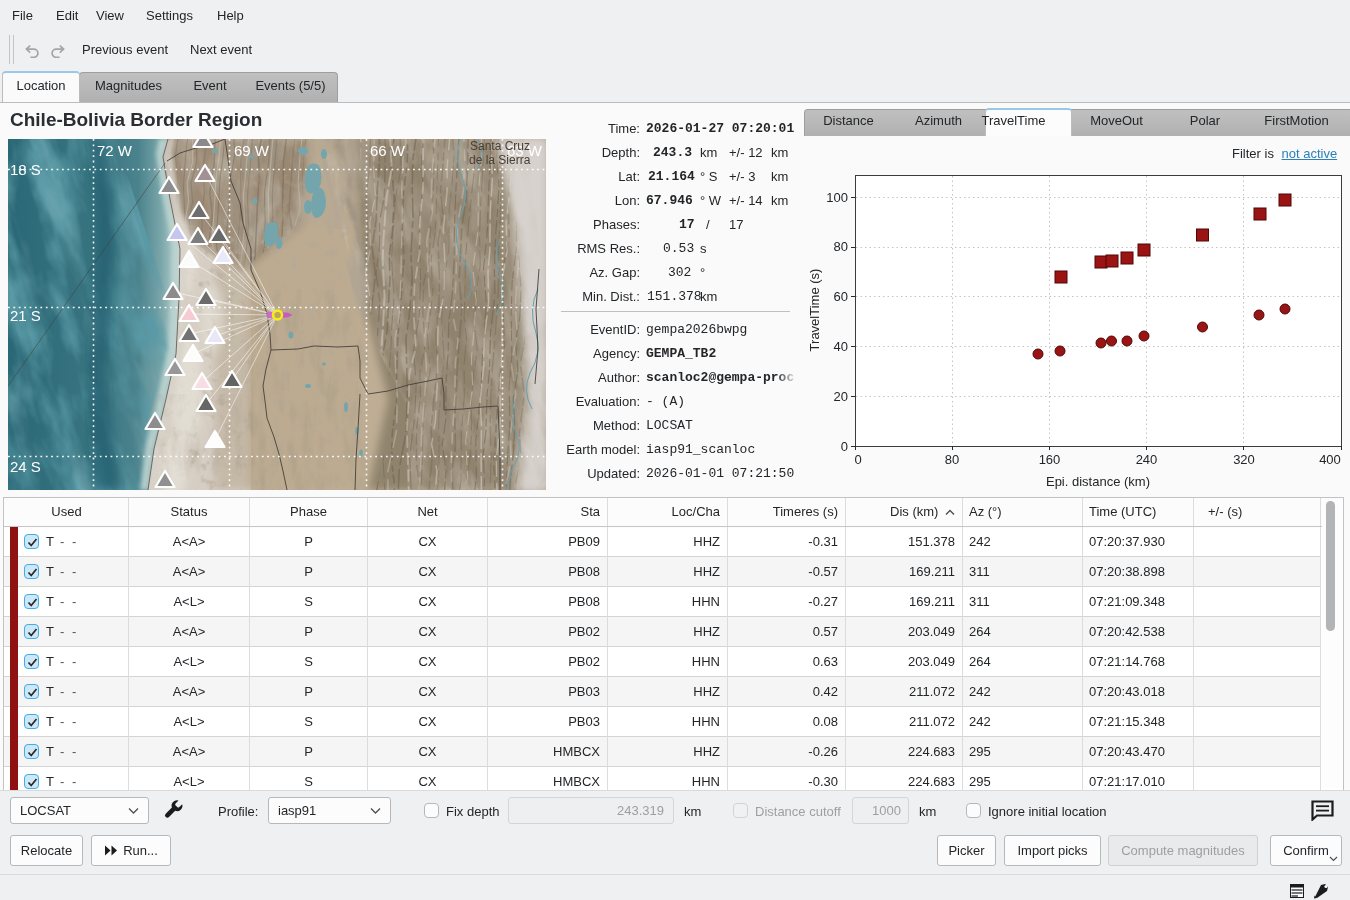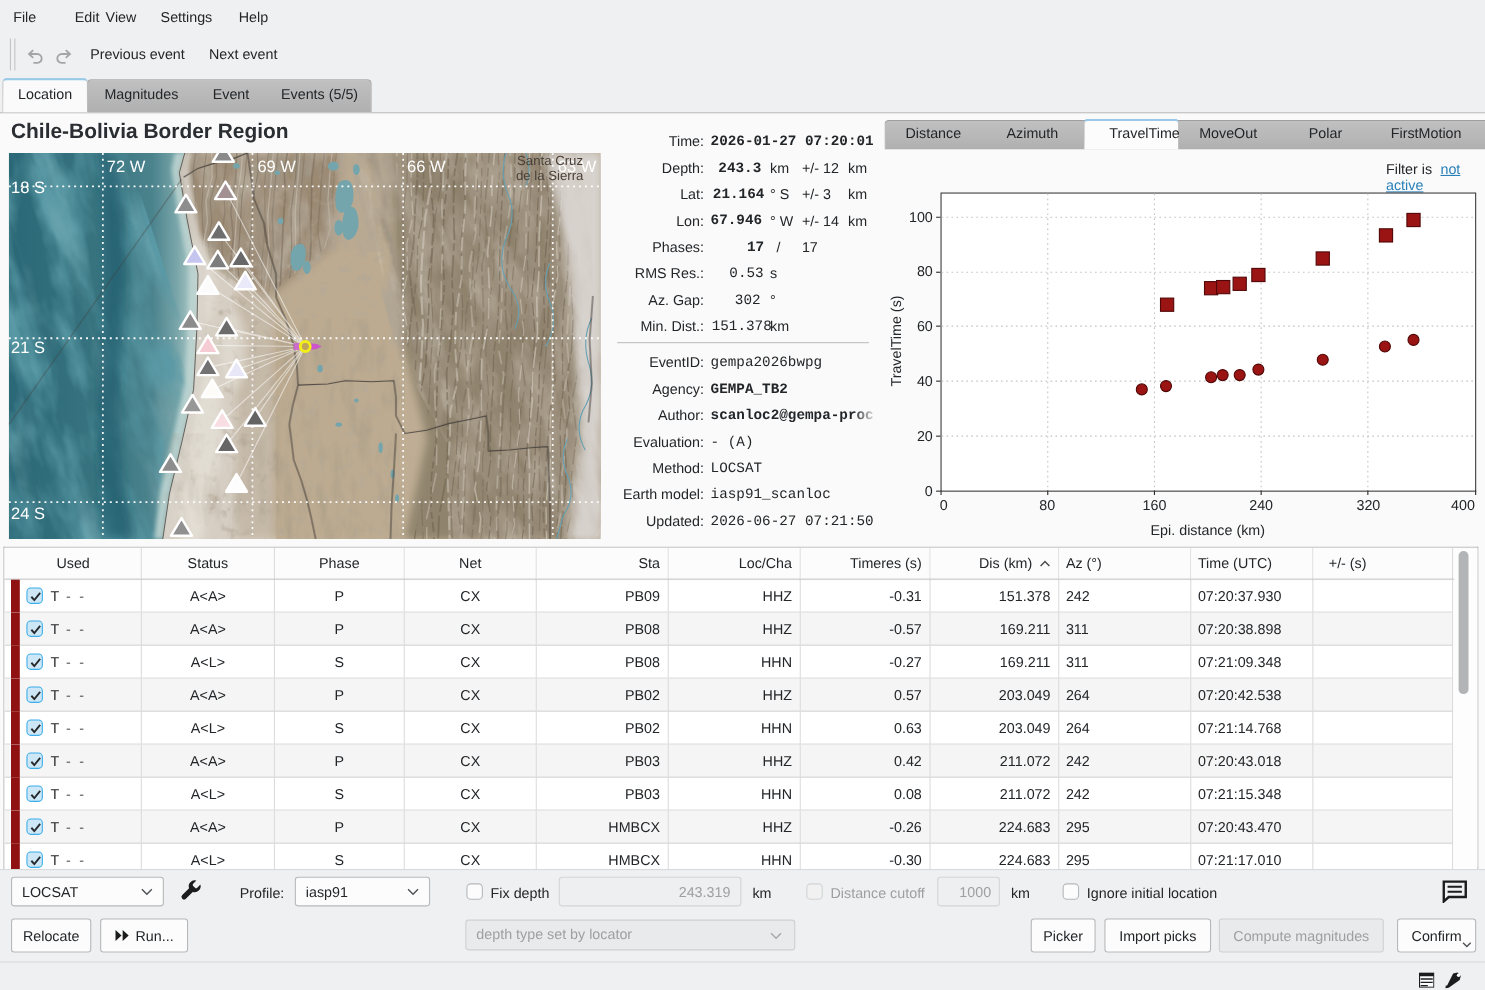--- a/index.html
+++ b/index.html
@@ -68,21 +68,21 @@
 .inpd { position:absolute; background:#eeeff0; border:1px solid #d4d5d6; border-radius:3px; color:#9da0a3; text-align:right; }
 .lbl { position:absolute; white-space:nowrap; }
 .dis { color:#9da0a3; }
 #statusbar { left:0; top:874px; width:1350px; height:26px; background:#eff0f1; border-top:1px solid #d8dadb; }
 </style>
 </head>
 <body>
 
 <div class="abs" id="menubar">
   <span style="left:12px">File</span>
-  <span style="left:68px">Edit</span>
+  <span style="left:56px">Edit</span>
   <span style="left:96px">View</span>
   <span style="left:146px">Settings</span>
   <span style="left:217px">Help</span>
 </div>
 
 <div class="abs" id="toolbar">
   <div class="tbhandle" style="left:9px"></div>
   <div class="tbhandle" style="left:13px"></div>
   <svg class="abs" style="left:24px;top:12px" width="17" height="15" viewBox="0 0 17 15">
     <path d="M6.2 2.6 L2.4 6.1 L6.2 9.6" fill="none" stroke="#a3a5a7" stroke-width="1.7"></path>
@@ -491,35 +491,35 @@
   <div class="irow" style="top:414px">
       <span class="ilab">Method:</span>
       <span class="ival">LOCSAT</span>
     </div>
   <div class="irow" style="top:438px">
       <span class="ilab">Earth model:</span>
       <span class="ival">iasp91_scanloc</span>
     </div>
   <div class="irow" style="top:462px">
       <span class="ilab">Updated:</span>
-      <span class="ival">2026-06-27 07:21:50</span>
+      <span class="ival">2026-01-01 07:21:50</span>
     </div>
 </div>
 
 <div class="abs" id="rtabs">
   <div class="rtabgray" style="left:0px;width:560px;border-radius:4px 0 0 0"></div>
   <div class="rtabactive" style="left:181px;width:87px"></div>
   <div class="rtablbl" style="left:0px;width:89px">Distance</div>
   <div class="rtablbl" style="left:89px;width:91px">Azimuth</div>
-  <div class="rtablbl" style="left:193px;width:87px">TravelTime</div>
+  <div class="rtablbl" style="left:166px;width:87px">TravelTime</div>
   <div class="rtablbl" style="left:268px;width:89px">MoveOut</div>
   <div class="rtablbl" style="left:357px;width:88px">Polar</div>
   <div class="rtablbl" style="left:445px;width:95px">FirstMotion</div>
 </div>
-<div class="abs" style="left:1260px;top:146px">Filter is <span style="color:#2980b9;text-decoration:underline;margin-left:4px">not active</span></div>
+<div class="abs" style="left:1232px;top:146px">Filter is <span style="color:#2980b9;text-decoration:underline;margin-left:4px">not active</span></div>
 
 <svg class="abs" style="left:800px;top:160px" width="550" height="335" viewBox="0 0 550 335" id="plotsvg">
   <rect x="55.5" y="15.5" width="486" height="271" fill="#ffffff" stroke="#3c3c3c" stroke-width="1"></rect>
   <g stroke="#c4c4c4" stroke-width="1" stroke-dasharray="1.5 3">
     <line x1="152.5" y1="16" x2="152.5" y2="286"></line>
     <line x1="249.5" y1="16" x2="249.5" y2="286"></line>
     <line x1="346.5" y1="16" x2="346.5" y2="286"></line>
     <line x1="443.5" y1="16" x2="443.5" y2="286"></line>
     <line x1="56" y1="37.5" x2="541" y2="37.5"></line>
     <line x1="56" y1="87.5" x2="541" y2="87.5"></line>
@@ -830,26 +830,20 @@
     <line x1="5" y1="6.2" x2="18" y2="6.2" stroke="#1a1c1e" stroke-width="1.8"></line>
     <line x1="5" y1="10.6" x2="18" y2="10.6" stroke="#1a1c1e" stroke-width="1.8"></line>
   </svg>
 
   <div class="btn" style="left:10px;top:44px;width:73px;height:31px;line-height:29px">Relocate</div>
   <div class="btn" style="left:91px;top:44px;width:80px;height:31px;line-height:29px">
     <svg style="position:relative;top:1px;margin-right:5px" width="14" height="11" viewBox="0 0 14 11">
         <path d="M1 0.5 L6.5 5.5 L1 10.5 Z M7.5 0.5 L13 5.5 L7.5 10.5 Z" fill="#1a1c1e"></path>
       </svg>Run...
   </div>
-  <div class="combod" style="left:423px;top:45px;width:300px;height:28px;line-height:26px">
-    <span style="margin-left:9px">depth type set by locator</span>
-    <svg style="position:absolute;right:11px;top:10px" width="11" height="8">
-        <path d="M1 1.5 L5.5 6 L10 1.5" stroke="#a5a8aa" stroke-width="1.3" fill="none"></path>
-      </svg>
-  </div>
   <div class="btn" style="left:937px;top:44px;width:59px;height:31px;line-height:29px">Picker</div>
   <div class="btn" style="left:1004px;top:44px;width:97px;height:31px;line-height:29px">Import picks</div>
   <div class="btnd" style="left:1108px;top:44px;width:150px;height:31px;line-height:29px">Compute magnitudes</div>
   <div class="btn" style="left:1270px;top:44px;width:72px;height:31px;line-height:29px">Confirm
     <svg style="position:absolute;right:3px;bottom:3px" width="9" height="6">
         <path d="M1 1 L4.5 4.5 L8 1" stroke="#4d5052" stroke-width="1.2" fill="none"></path>
       </svg>
   </div>
 </div>
 

